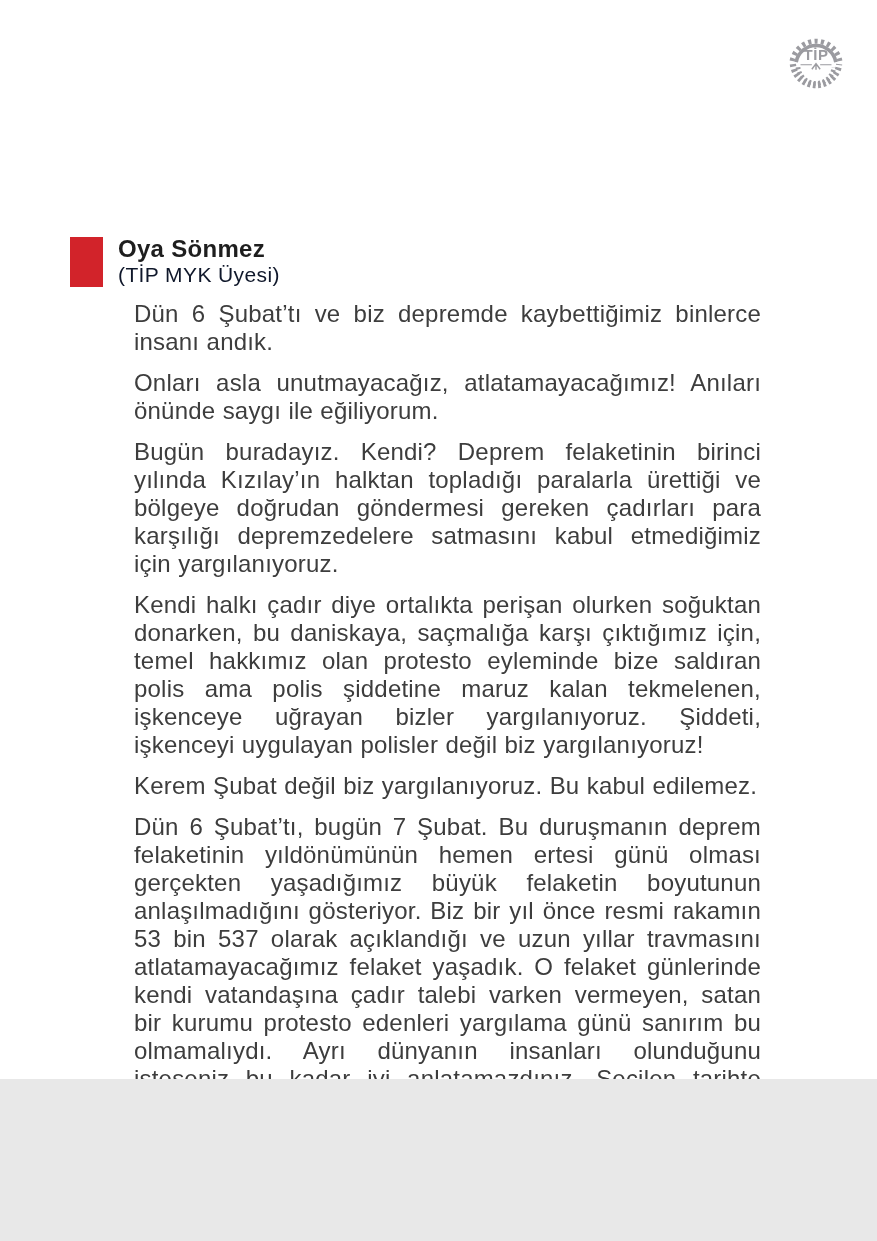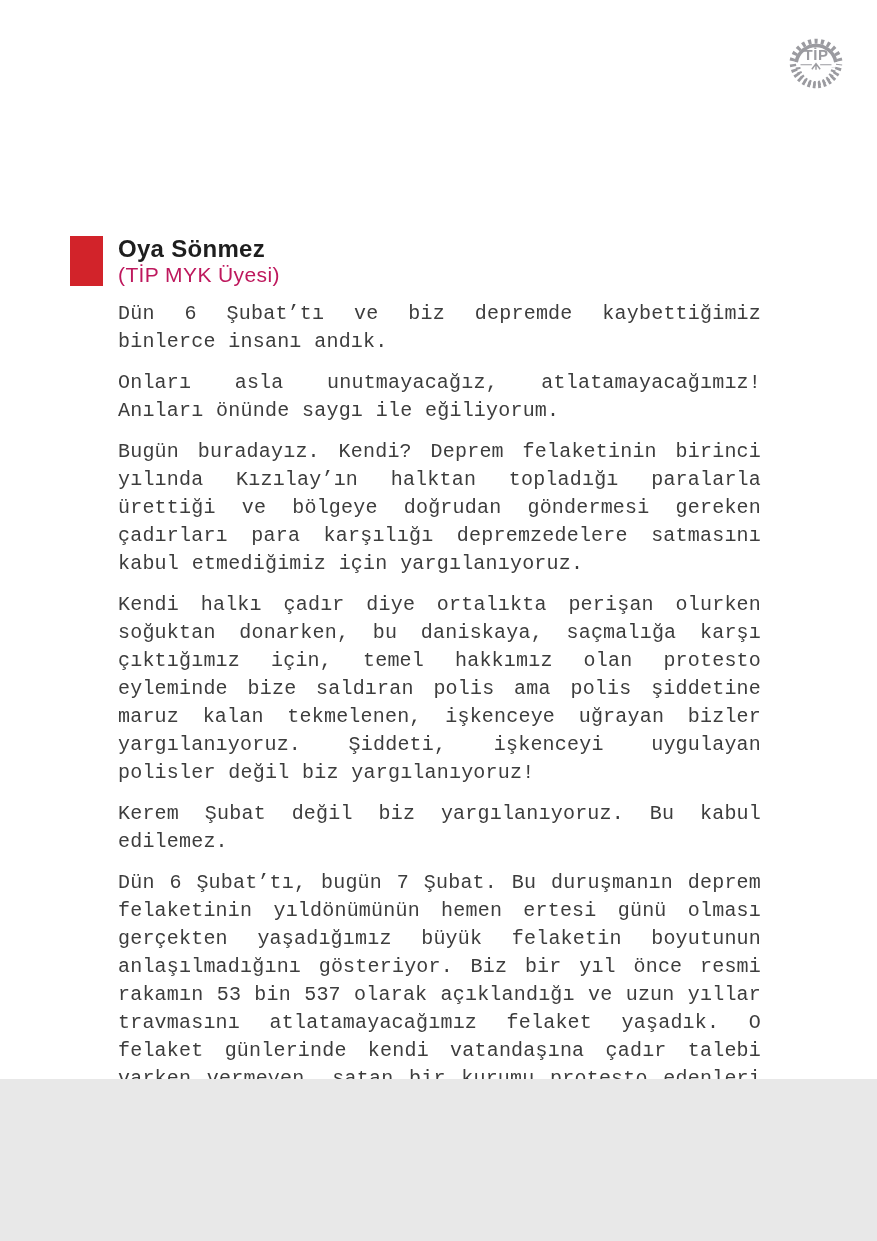--- a/index.html
+++ b/index.html
@@ -35,61 +35,60 @@
     font-size: 14.5px;
     letter-spacing: 0.5px;
   }
 
   
   .header {
     position: absolute;
     top: 236px;
     left: 70px;
     display: flex;
-    align-items: flex-start;
+    align-items: center;
   }
   .accent-square {
     width: 33px;
     height: 50px;
     background: var(--accent-red, #d2232a);
     margin-right: 15px;
     flex: 0 0 auto;
   }
   .author-name {
     font-size: 24px;
     font-weight: bold;
     color: #1e1e1e;
     line-height: 26px;
     letter-spacing: 0.3px;
     margin: 0;
   }
   .author-role {
     font-size: 21px;
     font-weight: normal;
-    color: #be185d;
+    color: #0f172a;
     line-height: 25px;
     letter-spacing: 0.4px;
   }
 
   
   .article {
     position: absolute;
     top: 300px;
     left: 118px;
     width: 643px;
   }
   .article p {
-    margin: 0 0 13px 0;
-    font-size: 20px;
+    margin: 0 0 13px 16px;
+    font-size: 24px;
     line-height: 28px;
     color: var(--text-gray, #3d3d3d);
     text-align: justify;
     letter-spacing: 0.2px;
     word-spacing: 0.5px;
-    font-family: Liberation Mono, monospace;
   }
 
   
   .page-number {
     position: absolute;
     top: 1176px;
     left: 716px;
     width: 100px;
     text-align: right;
     font-size: 22px;

